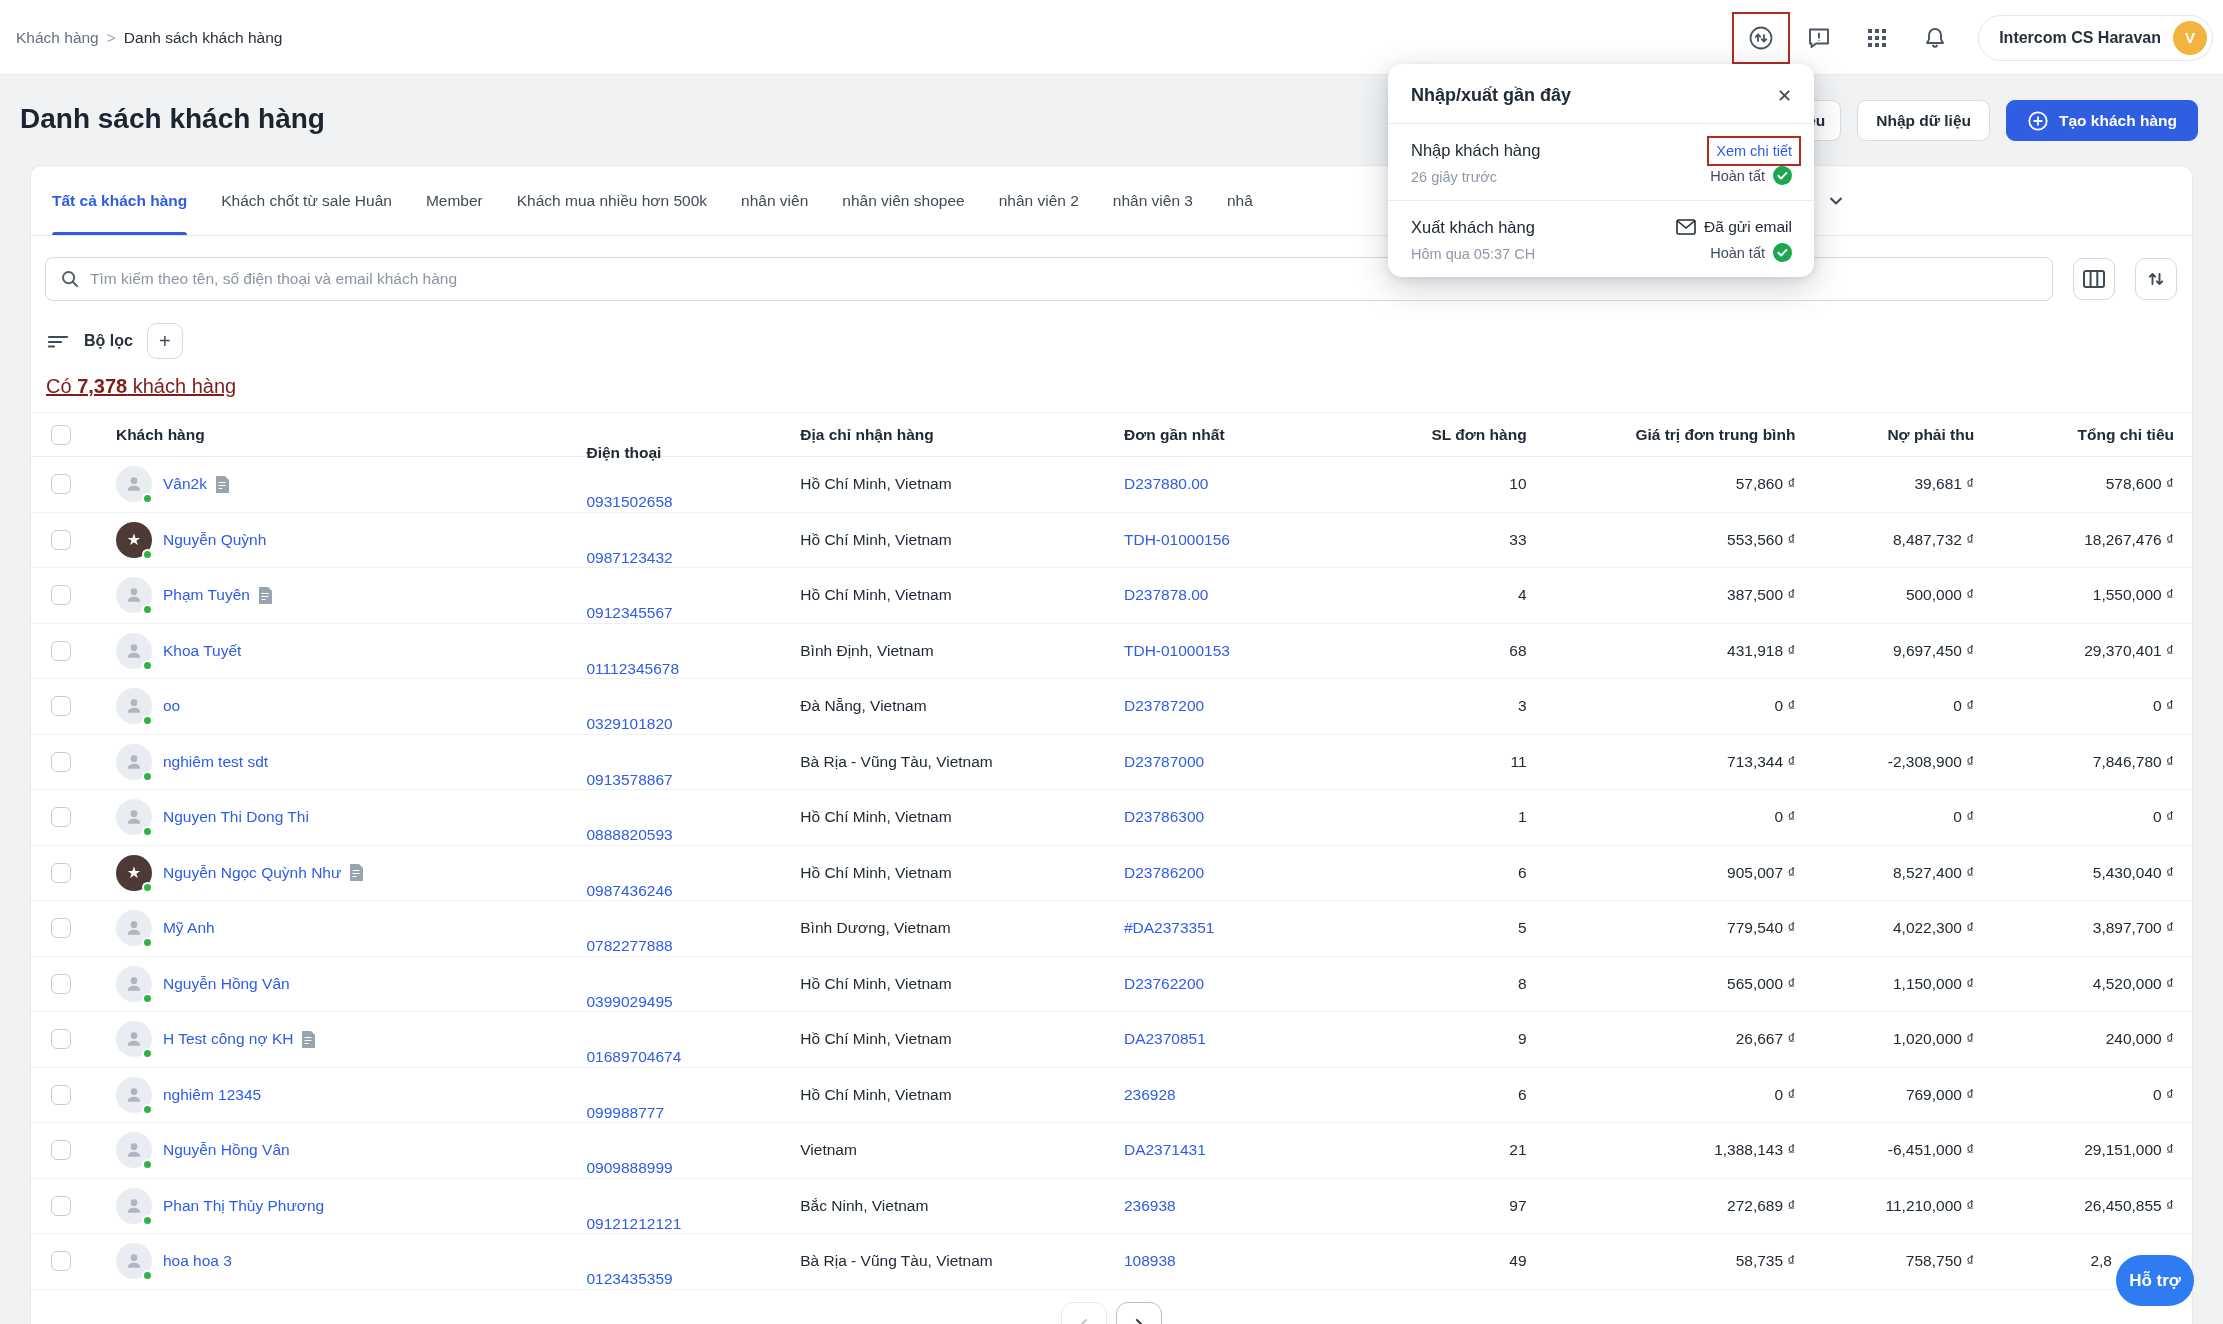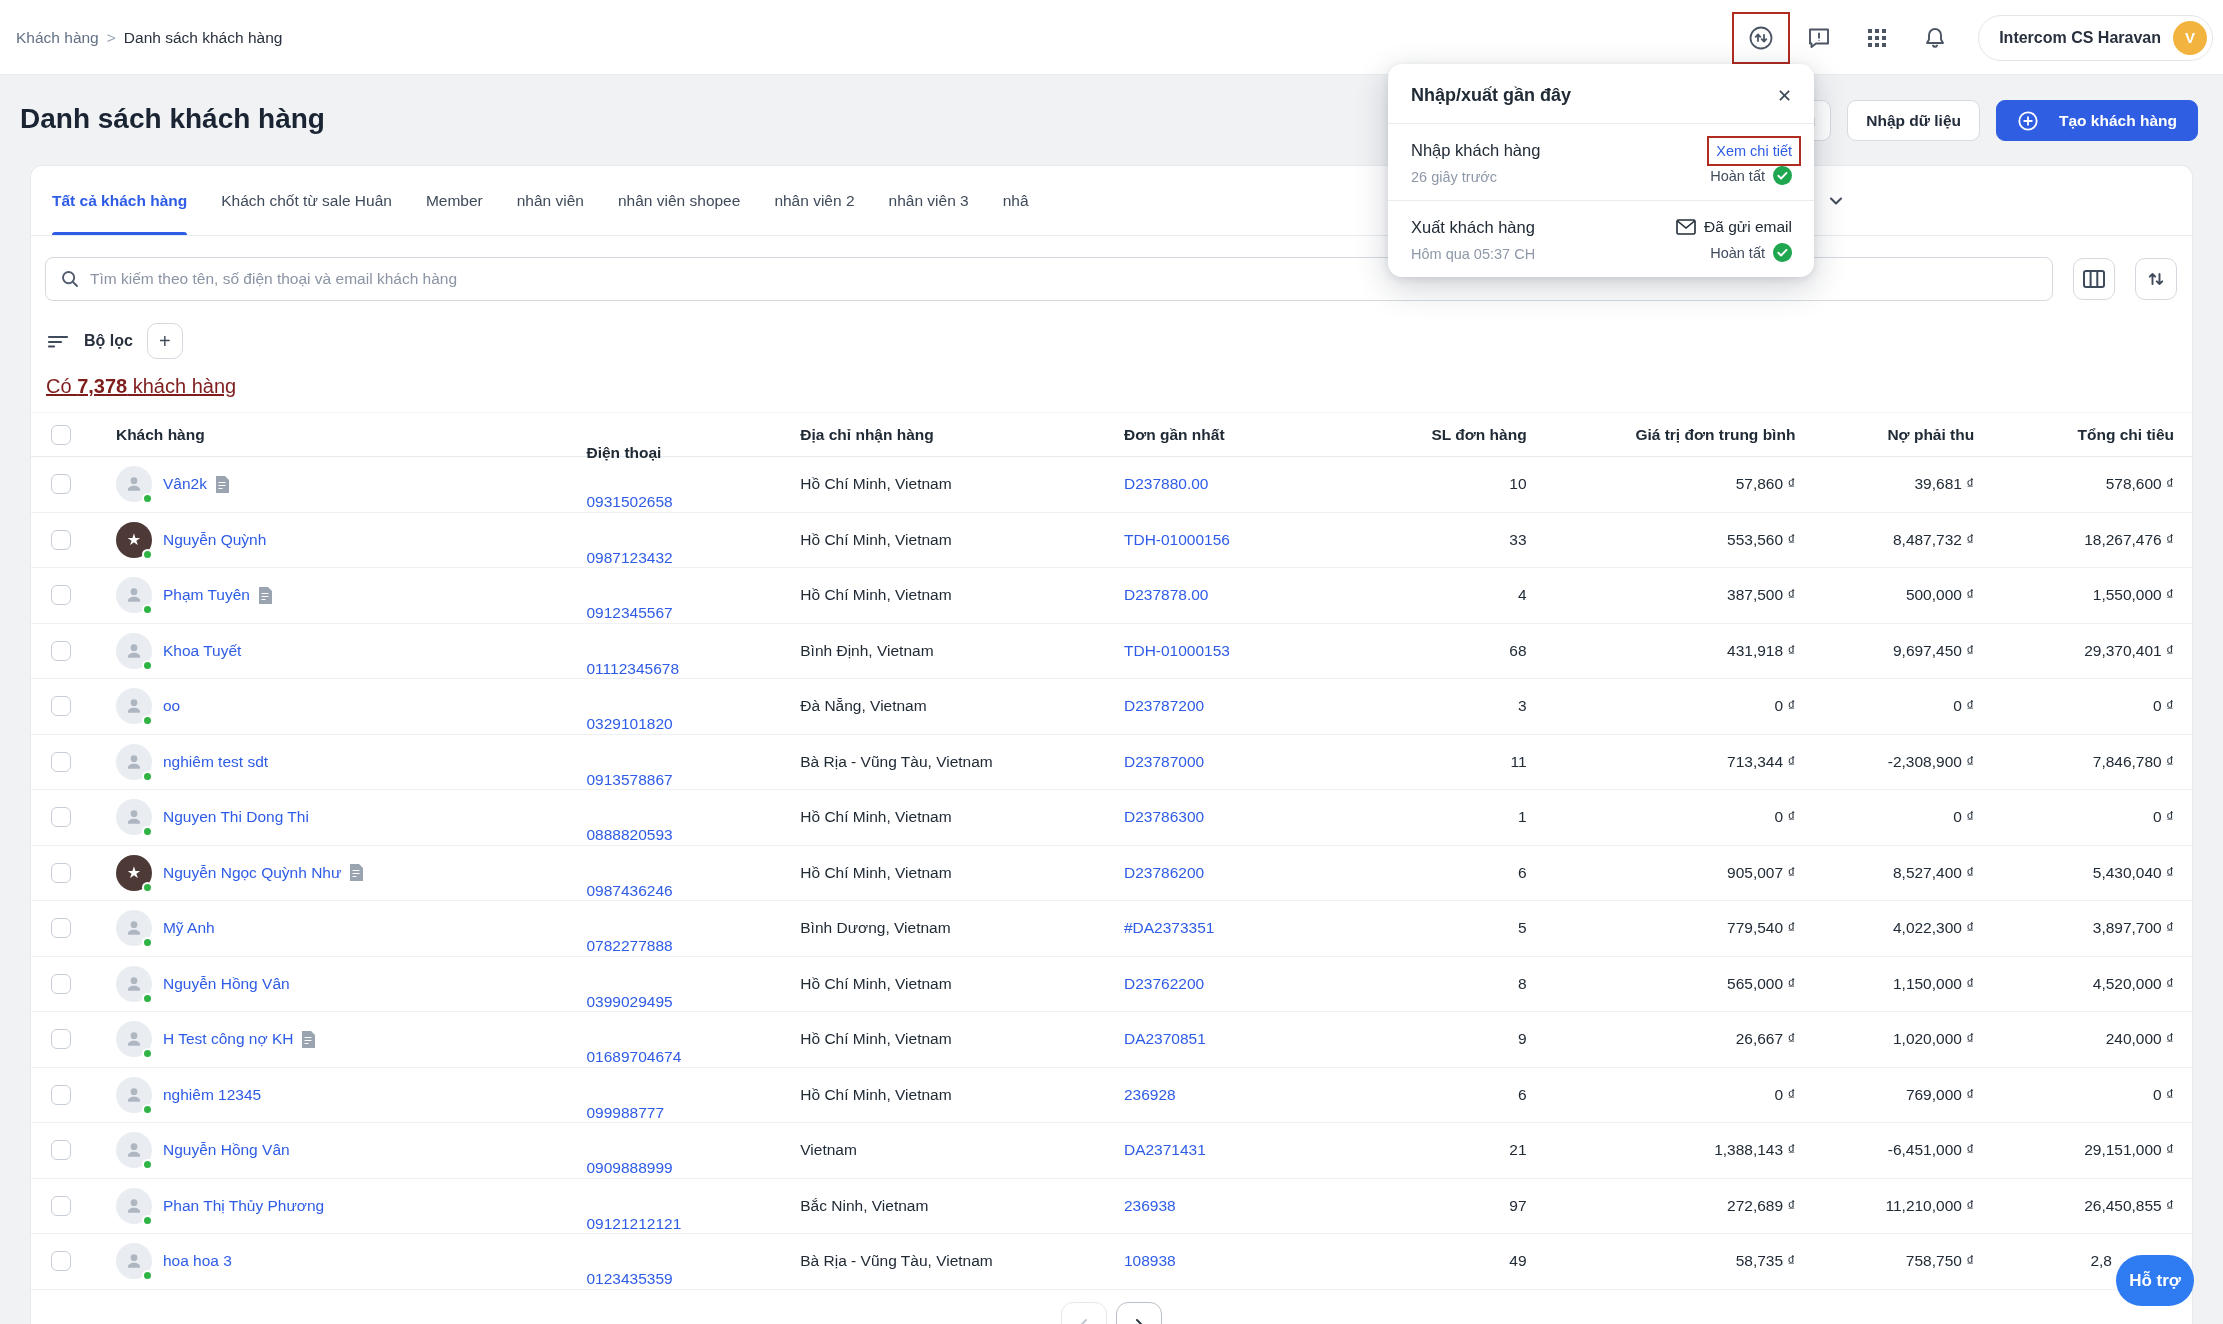--- a/index.html
+++ b/index.html
@@ -19,21 +19,21 @@
   .account-pill { display:flex; align-items:center; gap:12px; border:1px solid #e2e5e9; border-radius:24px; padding:5px 5px 5px 20px; background:#fff; cursor:pointer; }
   .account-name { font-size:16px; font-weight:700; color:#28303d; }
   .account-avatar { width:34px; height:34px; border-radius:50%; background:#f2b43f; color:#fff; font-size:15px; font-weight:700; display:flex; align-items:center; justify-content:center; }
 
   
   .titlebar { position:absolute; top:75px; left:0; width:100%; height:90px; background:#f0f2f4; }
   .page-title { position:absolute; left:20px; top:28px; font-size:28px; font-weight:700; color:#1a2433; }
   .title-actions { position:absolute; right:25px; top:25px; display:flex; gap:16px; align-items:center; }
   .btn { height:41px; border-radius:9px; border:1px solid #d7dbe0; background:#fff; font-family:inherit; font-size:15.5px; font-weight:700; color:#222b3a; cursor:pointer; padding:0 18px; }
   .btn-partial { width:56px; text-align:right; padding:0 15px 0 0; }
-  .btn-primary { background:#2f5ee3; border-color:#2f5ee3; color:#fff; display:flex; align-items:center; gap:20px; padding:0 20px; }
+  .btn-primary { background:#2f5ee3; border-color:#2f5ee3; color:#fff; display:flex; align-items:center; gap:10px; padding:0 20px; }
 
   
   .card { position:absolute; top:165px; left:30px; width:2163px; height:1159px; background:#fff; border:1px solid #e7e9ec; border-bottom:none; border-radius:12px 12px 0 0; }
 
   
   .tabs-row { position:relative; height:70px; border-bottom:1px solid #e7eaee; display:flex; align-items:center; padding-left:21px; }
   .tab-list { display:flex; gap:34px; height:100%; align-items:center; }
   .tab { position:relative; height:100%; display:flex; align-items:center; font-size:15.5px; color:#3f4a5a; cursor:pointer; white-space:nowrap; }
   .tab.active { color:#2e5ce6; font-weight:700; }
   .tab.active::after { content:""; position:absolute; left:0; right:0; bottom:0; height:3px; border-radius:3px 3px 0 0; background:#2e5ce6; }
@@ -176,20 +176,23 @@
         <div class="tab active">
           <span>Tất cả khách hàng</span>
         </div>
         <div class="tab">
           <span>Khách chốt từ sale Huân</span>
         </div>
         <div class="tab">
           <span>Member</span>
         </div>
         <div class="tab">
+          <span>Khách mua nhiều hơn 500k</span>
+        </div>
+        <div class="tab">
           <span>nhân viên</span>
         </div>
         <div class="tab">
           <span>nhân viên shopee</span>
         </div>
         <div class="tab">
           <span>nhân viên 2</span>
         </div>
         <div class="tab">
           <span>nhân viên 3</span>

